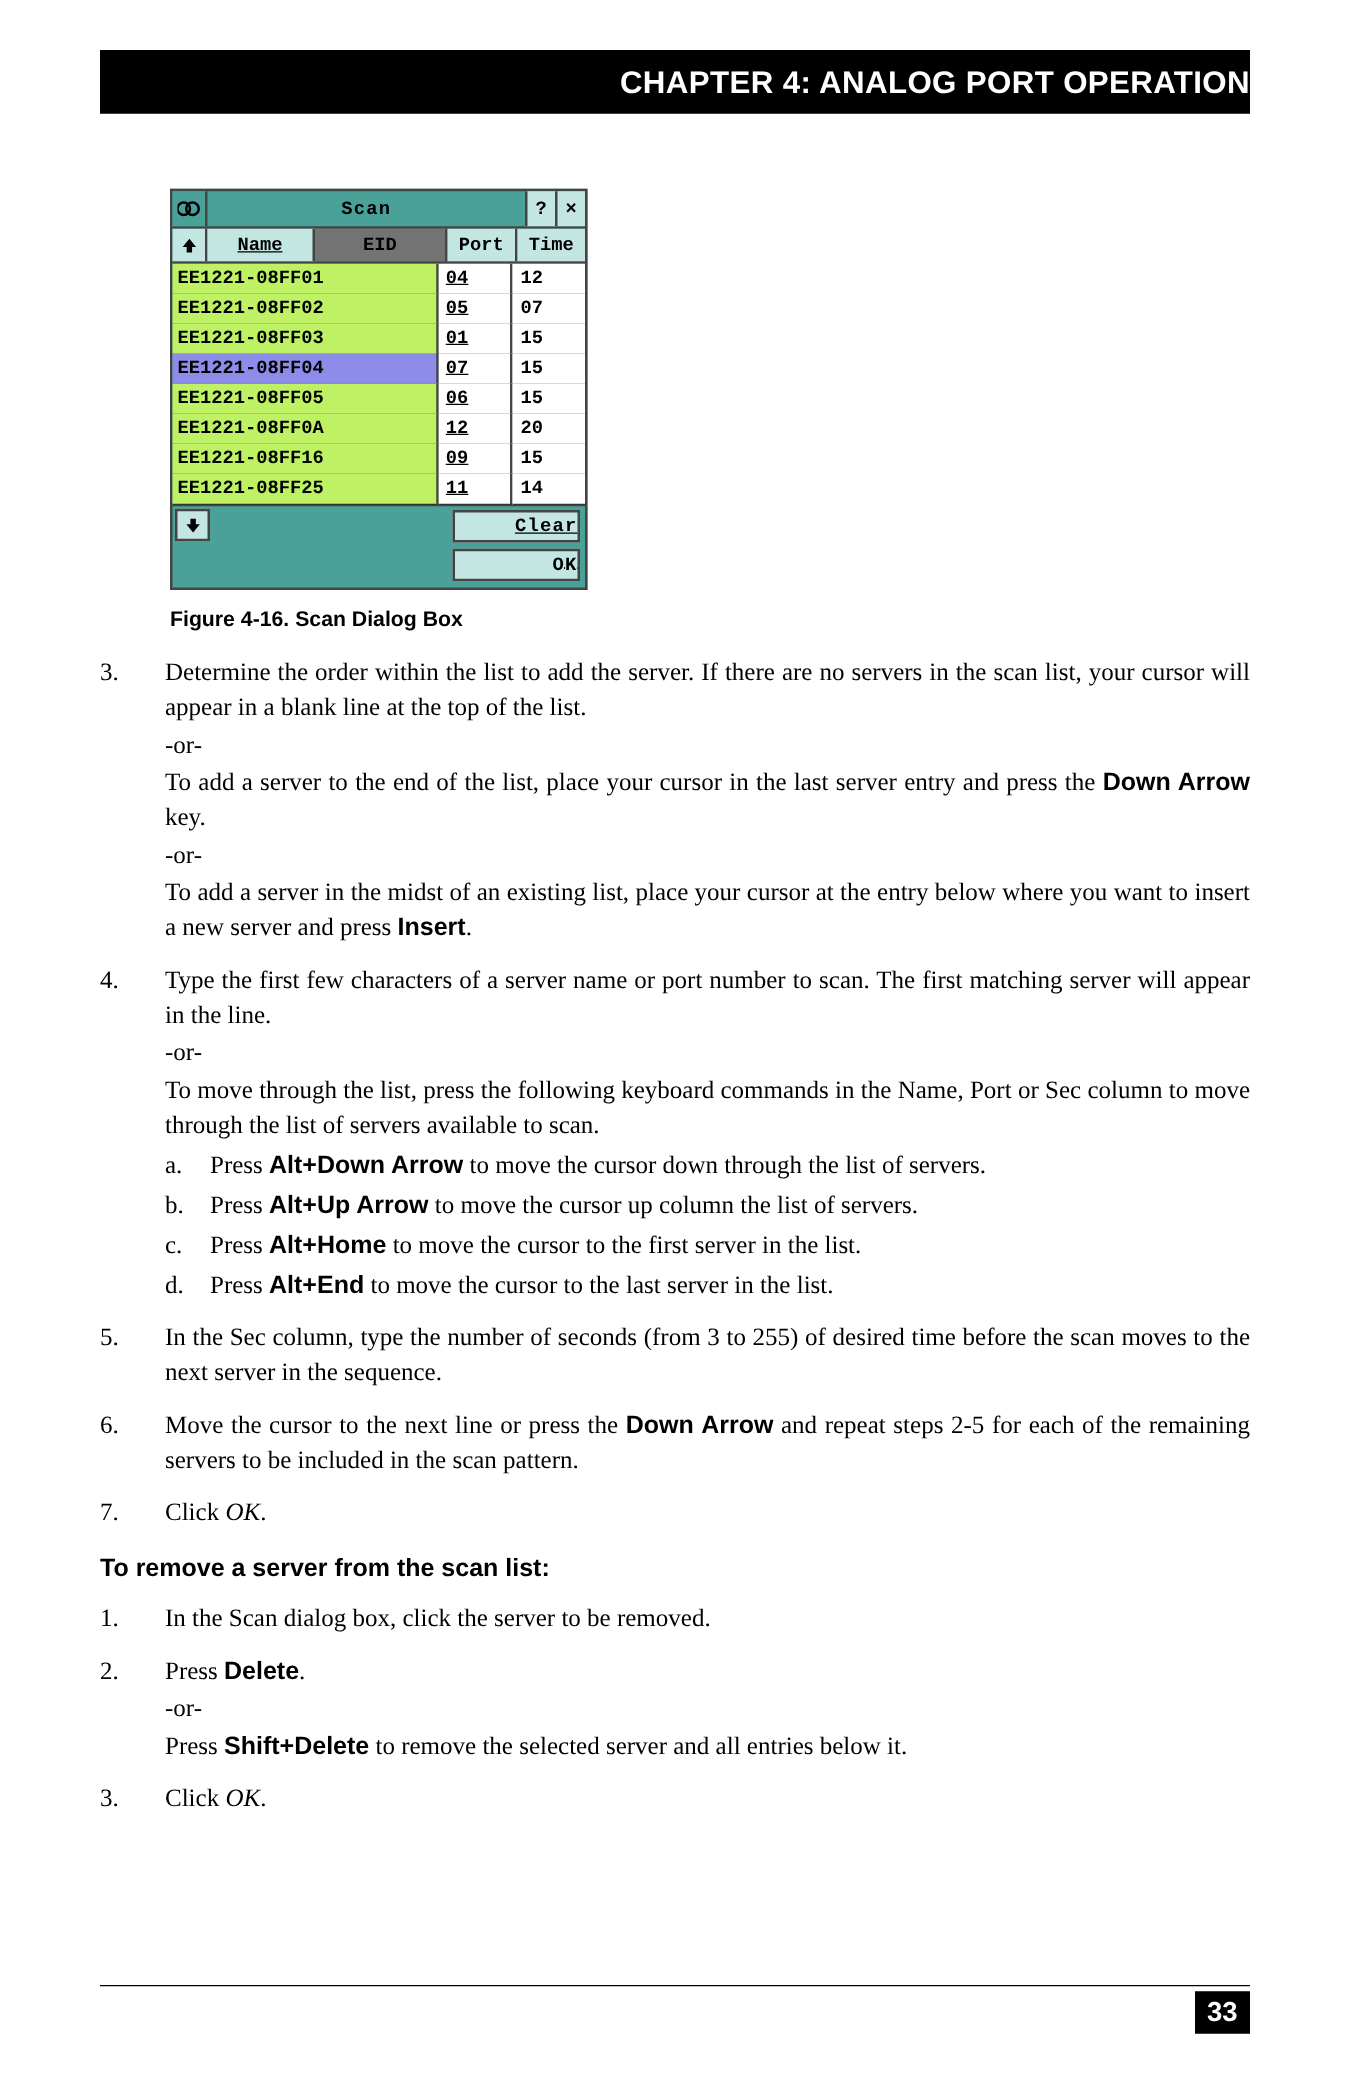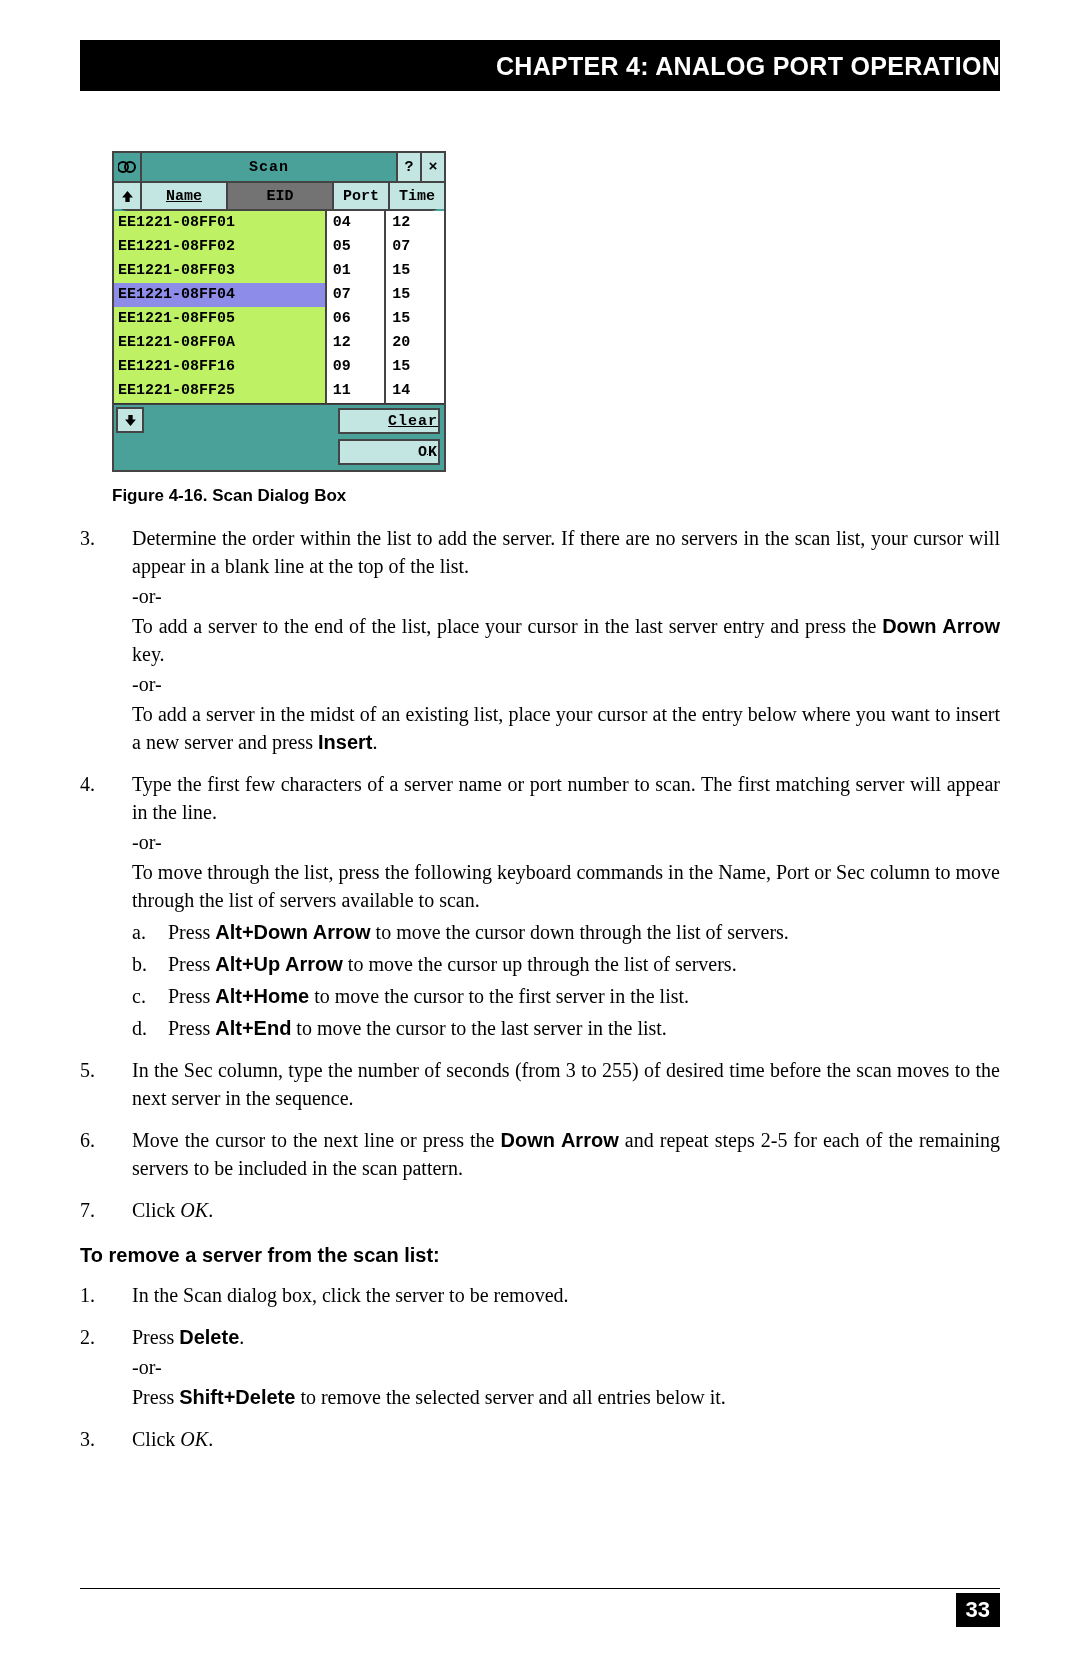--- a/index.html
+++ b/index.html
@@ -23,21 +23,21 @@
     font-family: Arial, Helvetica, sans-serif;
     font-weight: bold;
     font-size: 25px;
     padding: 12px 0 10px 12px;
     text-align: right;
     letter-spacing: 0.3px;
     margin-top: 0;
   }
   .dialog-wrap {
     margin-top: 60px;
-    margin-left: 32px;
+    margin-left: 56px;
   }
   
   .scan-dialog {
     width: 330px;
     border: 2px solid #444;
     background: #4aa19a;
     font-family: 'Courier New', monospace;
     font-size: 15px;
     font-weight: bold;
     color: #000;
@@ -69,21 +69,20 @@
     border-left: 2px solid #444;
     display: flex;
     align-items: center;
     justify-content: center;
     background: #c3e6e3;
   }
   .header-row {
     display: flex;
     height: 26px;
     border-bottom: 2px solid #444;
-    border-radius: 14px;
   }
   .hdr-sort {
     width: 26px;
     border-right: 2px solid #444;
     background: #c3e6e3;
     display:flex;align-items:center;justify-content:center;
   }
   .hdr-sort svg{width:13px;height:13px;}
   .hdr-name {
     width: 84px;
@@ -124,20 +123,21 @@
     border-bottom:1px solid #333;
   }
   .cell-port {
     width: 54px;
     border-right: 2px solid #444;
     background:#fff;
     display:flex;align-items:center;
     padding-left:6px;
     height:100%;
     border-bottom:1px solid #333;
+    text-decoration:underline;
   }
   .cell-time {
     width: 54px;
     background:#fff;
     display:flex;align-items:center;
     padding-left:6px;
     height:100%;
     border-bottom:1px solid #333;
   }
   .data-row.selected .cell-name { background:#8d8de9; color:#000000; }
@@ -341,21 +341,21 @@
     <div class="body">
       <span>Type the first few characters of a server name or port number to scan. The first matching server will appear in the line.</span>
       <div class="or">-or-</div>
       <div>To move through the list, press the following keyboard commands in the Name, Port or Sec column to move through the list of servers available to scan.</div>
       <div class="sub-item">
             <div class="sub-num">a.</div>
             <div><span>Press </span><strong class="sans">Alt+Down Arrow</strong><span> to move the cursor down through the list of servers.</span></div>
           </div>
       <div class="sub-item">
             <div class="sub-num">b.</div>
-            <div><span>Press </span><strong class="sans">Alt+Up Arrow</strong><span> to move the cursor up through the list of servers.</span></div>
+            <div><span>Press </span><strong class="sans">Alt+Up Arrow</strong><span> to move the cursor up column the list of servers.</span></div>
           </div>
       <div class="sub-item">
             <div class="sub-num">c.</div>
             <div><span>Press </span><strong class="sans">Alt+Home</strong><span> to move the cursor to the first server in the list.</span></div>
           </div>
       <div class="sub-item">
             <div class="sub-num">d.</div>
             <div><span>Press </span><strong class="sans">Alt+End</strong><span> to move the cursor to the last server in the list.</span></div>
           </div>
     </div>

